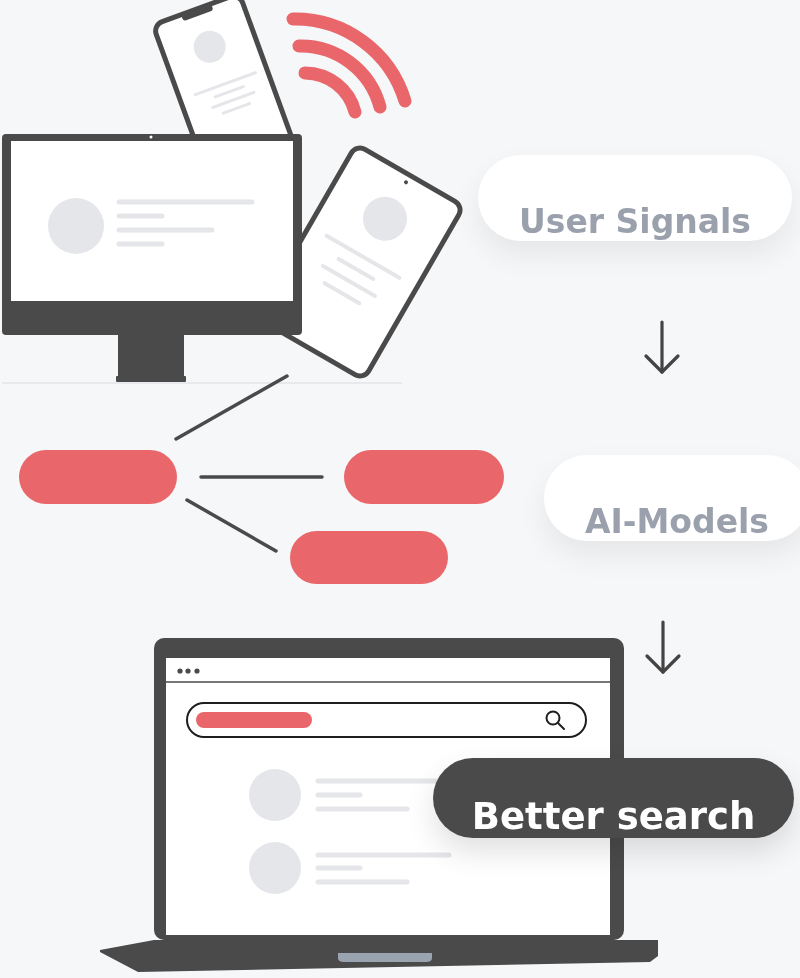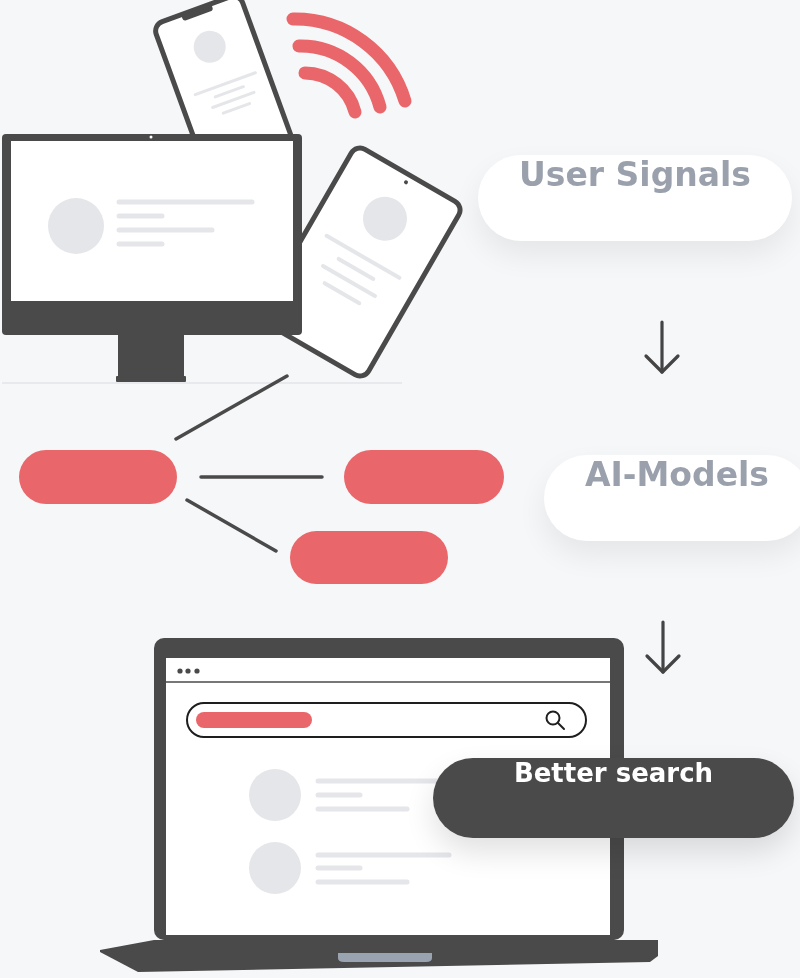--- a/index.html
+++ b/index.html
@@ -7,35 +7,35 @@
       width: 800px; height: 978px; overflow: hidden;
       background: #f6f7f9;
       font-family: "DejaVu Sans", "Liberation Sans", sans-serif;
       position: relative;
     }
     .stage { position: absolute; left: 0; top: 0; width: 800px; height: 978px; }
     .illus { position: absolute; left: 0; top: 0; }
     .pill {
       position: absolute;
       border-radius: 999px;
-      display: flex; align-items: flex-start; justify-content: center;
+      display: flex; align-items: flex-end; justify-content: center;
       font-weight: bold;
       white-space: nowrap;
     }
     .pill.light {
       background: #ffffff;
       color: #9aa1ad;
       box-shadow: 0 14px 30px rgba(0,0,0,0.07);
       font-size: 33px;
     }
     .pill.dark {
       background: #4a4a4a;
       color: #ffffff;
       box-shadow: 0 14px 30px rgba(0,0,0,0.12);
-      font-size: 26px;
+      font-size: 37px;
     }
     .arrow { position: absolute; }
   </style>
 </head>
 <body>
 
 <div class="stage">
 
   <svg class="illus" width="800" height="978" viewBox="0 0 800 978">
 

